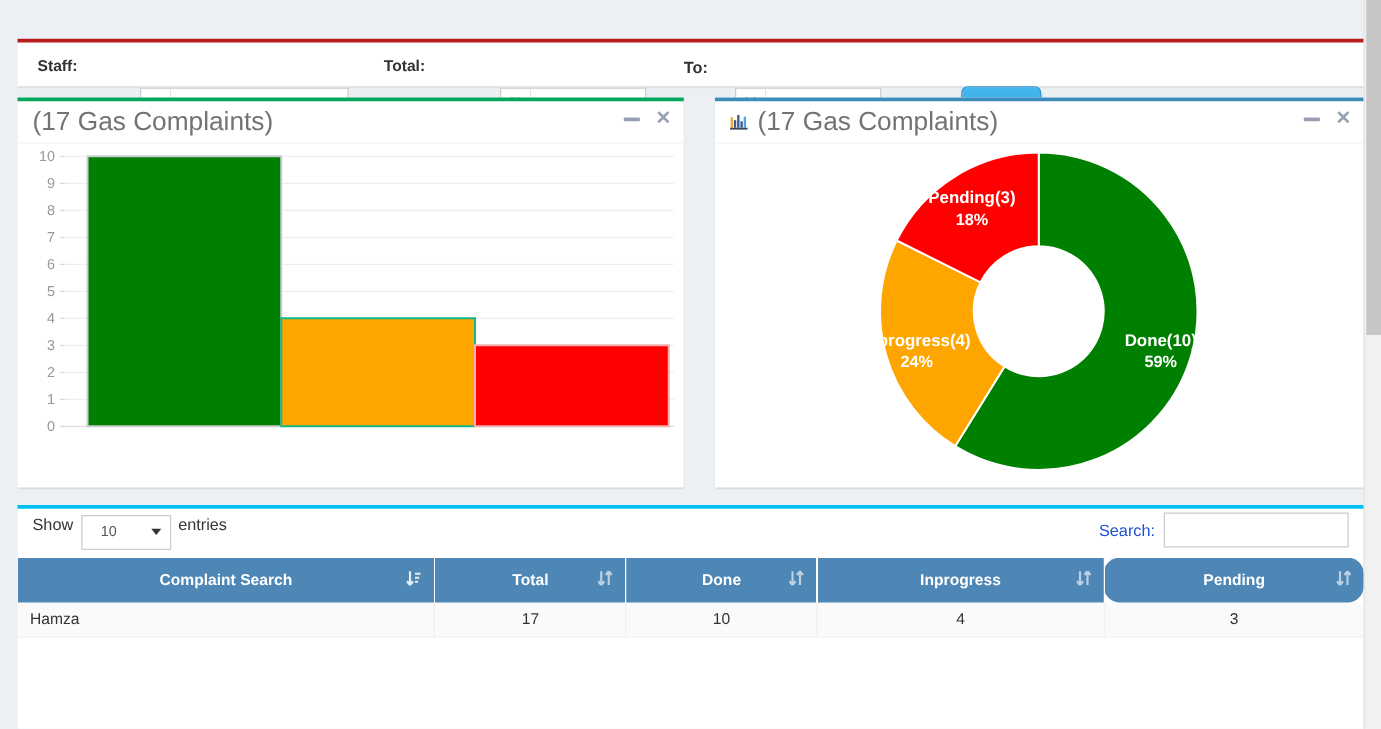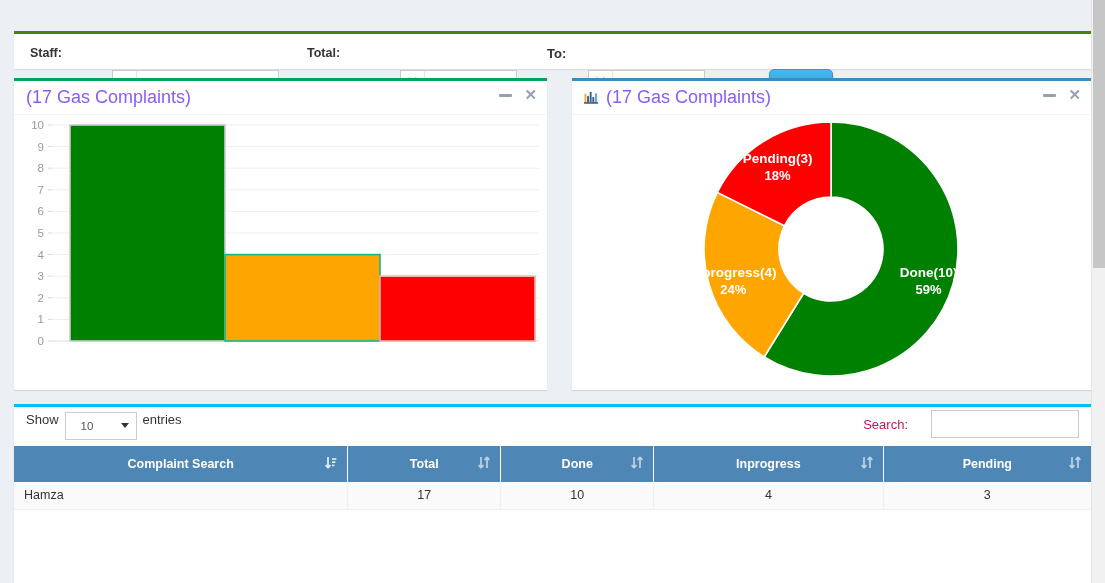--- a/index.html
+++ b/index.html
@@ -17,21 +17,21 @@
     position: absolute; left: 14px; top: 1px;
     font-size: 22px; color: #3c4149; font-weight: 400;
     letter-spacing: .1px;
   }
 
   
   .filter-box {
     position: absolute; left: 14px; top: 31px;
     width: 1077px; height: 38px;
     background: #ffffff;
-    border-top: 3px solid #4d7c0f;
+    border-top: 3px solid #b91c1c;
     box-shadow: 0 1px 1px rgba(0,0,0,.08);
   }
   .filter-row { position: relative; width: 100%; height: 100%; }
   .f-label {
     position: absolute; font-size: 12.5px; font-weight: bold; color: #333;
     top: 12px;
   }
   .lbl-staff { left: 16px; }
   .lbl-date  { left: 293px; }
   .lbl-to    { left: 533px; font-weight: bold; font-size: 13px; text-align: right; }
@@ -81,21 +81,21 @@
     box-shadow: 0 1px 1px rgba(0,0,0,.1);
   }
   .panel-bar { position: absolute; left:0; top:0; width:100%; height:3px; }
   .panel-head {
     position: relative; height: 34px;
     border-bottom: 1px solid #f4f4f4;
     display: flex; align-items: center; padding: 0 10px 0 12px;
     margin-top: 3px;
   }
   .panel-title {
-    font-size: 18px; color: #8b5cf6; font-weight: 400;
+    font-size: 21px; color: #737373; font-weight: 400;
   }
   .head-icon { margin-right: 7px; display: flex; align-items: flex-end; height: 14px; }
   .panel-tools { position: absolute; right: 10px; top: 8px; display: flex; gap: 12px; align-items: center; }
   .tool-min {
     width: 13px; height: 3px; background: #97a0b3; border-radius: 1px;
     cursor: pointer;
   }
   .tool-close { color: #97a0b3; font-size: 15px; line-height: 12px; cursor: pointer; font-weight: bold; }
 
   .panel-left  { left: 14px;  top: 78px;  width: 533px; height: 312px; }
@@ -125,38 +125,38 @@
   }
   .sel-entries {
     margin: 0 6px; width: 72px; height: 28px;
     border: 1px solid #ccc; background: #fff;
     display: flex; align-items: center; justify-content: space-between;
     padding: 0 7px; font-size: 11.5px; color: #555; position: relative;
   }
   .sel-entries .lbl { padding-left: 8px; }
   .search-wrap {
     position: absolute; right: 12px; top: 6px;
-    display: flex; align-items: center; font-size: 13px; color: #be185d; gap: 16px;
+    display: flex; align-items: center; font-size: 13px; color: #1d4ed8;
   }
   .search-input {
     margin-left: 7px; width: 148px; height: 28px;
     border: 1px solid #ccc; background: #fff;
   }
 
   table.dt { width: 100%; border-collapse: collapse; table-layout: fixed; }
   table.dt thead th {
     background: #4e87b6; color: #fff;
     font-size: 12.5px; font-weight: bold;
     height: 36px; text-align: center;
     border-right: 1px solid #fff;
     position: relative;
     padding: 0 24px;
     cursor: pointer;
   }
-  table.dt thead th:last-child { border-right: none; }
+  table.dt thead th:last-child { border-right: none; border-radius: 13px; }
   .sort-ico {
     position: absolute; right: 10px; top: 50%; margin-top: -8px;
     width: 12px; height: 16px; opacity: .72;
   }
   .sort-ico.active { opacity: 1; }
   table.dt tbody td {
     height: 27px; font-size: 12.5px; color: #333;
     border-right: 1px solid #f0f0f0;
     border-bottom: 1px solid #f0f0f0;
     text-align: center;

